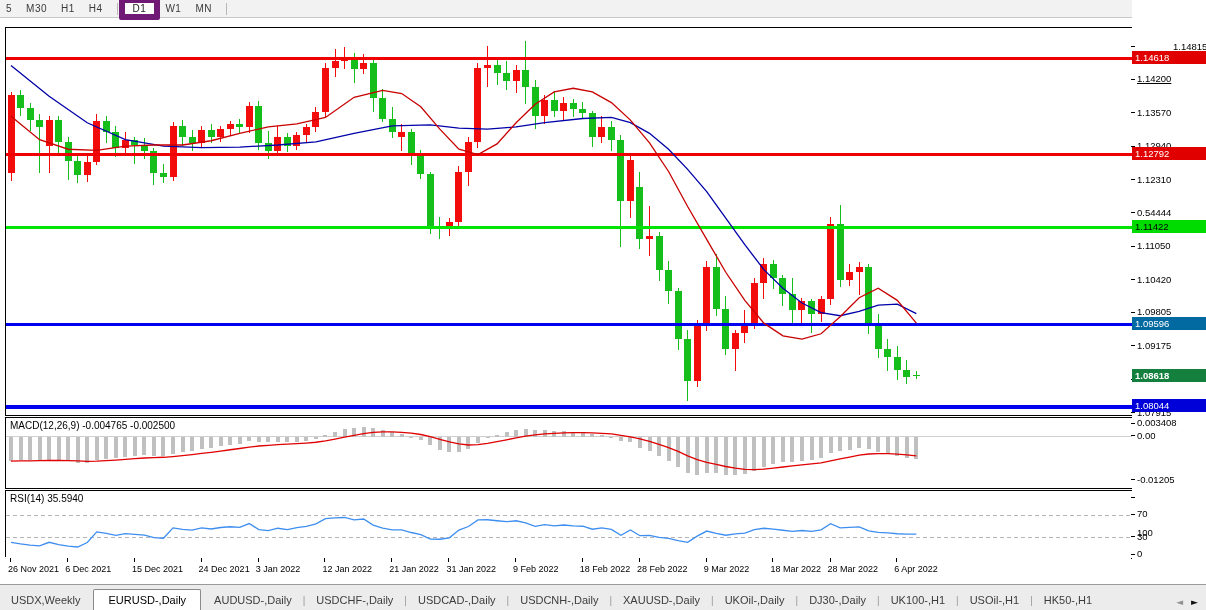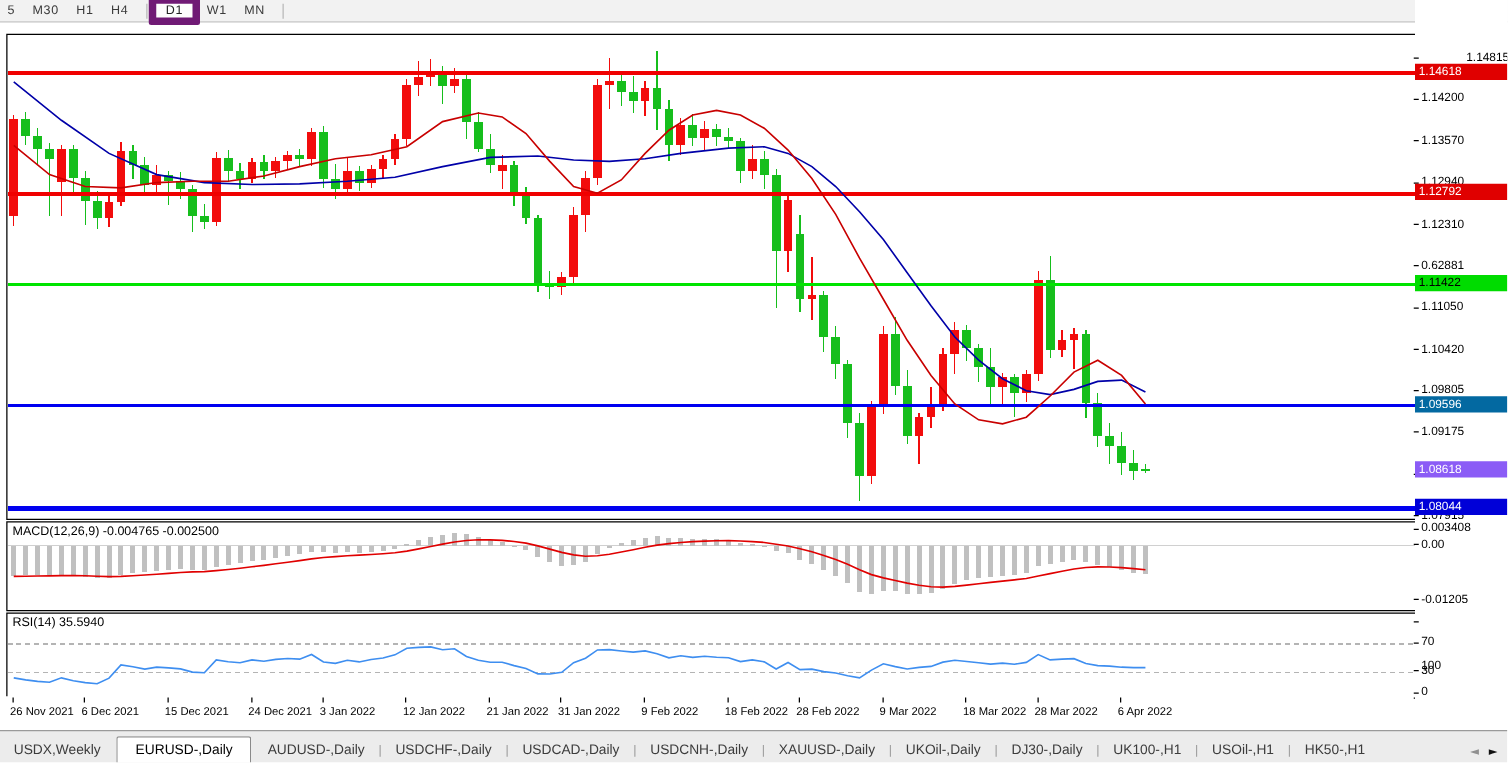--- a/index.html
+++ b/index.html
@@ -384,29 +384,29 @@
       </svg>
   </div>
   <div class="ind-label" id="rsi-label">
     <span>RSI(14)</span>&nbsp;<span>35.5940</span>
   </div>
 
   <div id="axis-col">
       <div class="ptick-dash" style="top: 46.2px;"></div>
       <div class="ptick" style="top: 40.7px; margin-left: 36px;">1.14815</div>
       <div class="ptick-dash" style="top: 78.8087px;"></div>
-      <div class="ptick" style="top: 73.3087px;">1.14200</div>
+      <div class="ptick" style="top: 73.3087px; text-decoration: underline;">1.14200</div>
       <div class="ptick-dash" style="top: 112.213px;"></div>
       <div class="ptick" style="top: 106.713px;">1.13570</div>
       <div class="ptick-dash" style="top: 145.617px;"></div>
       <div class="ptick" style="top: 140.117px;">1.12940</div>
       <div class="ptick-dash" style="top: 179.021px;"></div>
       <div class="ptick" style="top: 173.521px;">1.12310</div>
       <div class="ptick-dash" style="top: 212.425px;"></div>
-      <div class="ptick" style="top: 206.925px;">0.62881</div>
+      <div class="ptick" style="top: 206.925px;">0.54444</div>
       <div class="ptick-dash" style="top: 245.829px;"></div>
       <div class="ptick" style="top: 240.329px;">1.11050</div>
       <div class="ptick-dash" style="top: 279.233px;"></div>
       <div class="ptick" style="top: 273.733px;">1.10420</div>
       <div class="ptick-dash" style="top: 311.842px;"></div>
       <div class="ptick" style="top: 306.342px;">1.09805</div>
       <div class="ptick-dash" style="top: 345.246px;"></div>
       <div class="ptick" style="top: 339.746px;">1.09175</div>
       <div class="ptick-dash" style="top: 378.65px;"></div>
       <div class="ptick" style="top: 373.15px;">1.08545</div>
@@ -423,21 +423,21 @@
       <div class="ptick-dash" style="top: 513.6px;"></div>
       <div class="ptick" style="top: 508.1px;">70</div>
       <div class="ptick-dash" style="top: 536.4px;"></div>
       <div class="ptick" style="top: 530.9px;">30</div>
       <div class="ptick-dash" style="top: 553.5px;"></div>
       <div class="ptick" style="top: 548px;">0</div>
       <div class="pbadge" style="top: 50.6454px; background: rgb(224, 0, 0); color: rgb(255, 255, 255);">1.14618</div>
       <div class="pbadge" style="top: 147.464px; background: rgb(224, 0, 0); color: rgb(255, 255, 255);">1.12792</div>
       <div class="pbadge" style="top: 220.105px; background: rgb(0, 220, 0); color: rgb(0, 0, 0);">1.11422</div>
       <div class="pbadge" style="top: 316.923px; background: #0369a1; color: rgb(255, 255, 255);">1.09596</div>
-      <div class="pbadge" style="top: 368.779px; background: #8b5cf6; color: rgb(255, 255, 255);">1.08618</div>
+      <div class="pbadge" style="top: 368.779px; background: #15803d; color: rgb(255, 255, 255); font-weight: bold;">1.08618</div>
       <div class="pbadge" style="top: 399.214px; background: rgb(0, 0, 216); color: rgb(255, 255, 255);">1.08044</div>
     </div>
   <div id="date-axis">
       <div class="dtick" style="left: 10px;"></div>
       <div class="dlabel" style="left: 8px;">26 Nov 2021</div>
       <div class="dtick" style="left: 67.18px;"></div>
       <div class="dlabel" style="left: 65.18px;">6 Dec 2021</div>
       <div class="dtick" style="left: 133.89px;"></div>
       <div class="dlabel" style="left: 131.89px;">15 Dec 2021</div>
       <div class="dtick" style="left: 200.6px;"></div>

